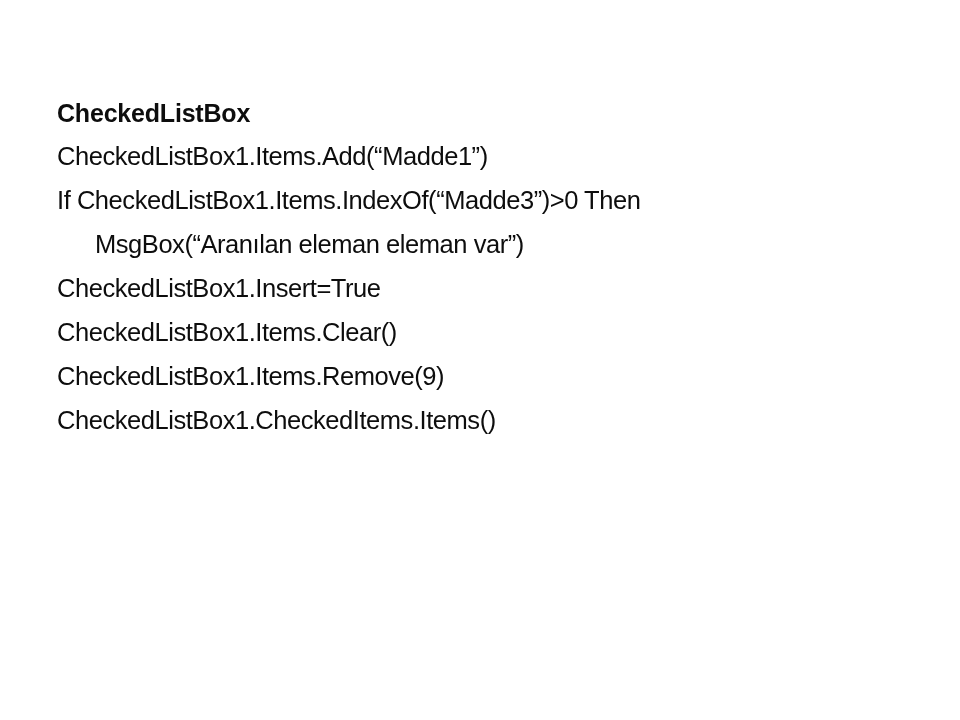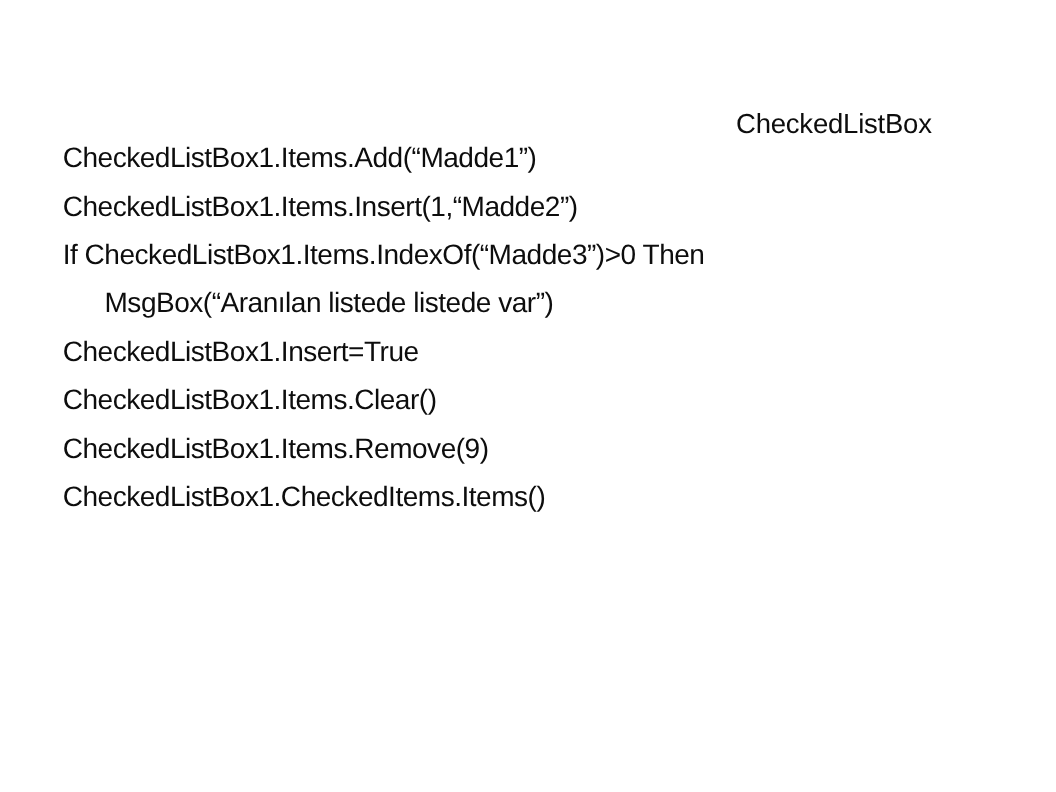--- a/index.html
+++ b/index.html
@@ -19,32 +19,32 @@
     width: 960px;
     height: 720px;
     background: #ffffff;
     box-sizing: border-box;
   }
   .slide-title {
     position: absolute;
     left: 57px;
     top: 96px;
     width: 790px;
-    text-align: right;
+    text-align: left;
     font-size: 25px;
-    font-weight: normal;
+    font-weight: bold;
     line-height: 34px;
     letter-spacing: -0.2px;
     color: #0d0d0d;
     white-space: nowrap;
   }
   .code-body {
     position: absolute;
     left: 57px;
-    top: 122px;
+    top: 134px;
     width: 860px;
   }
   .code-line {
     font-size: 25.5px;
     line-height: 44px;
     font-weight: normal;
     letter-spacing: -0.45px;
     color: #0d0d0d;
     white-space: pre;
   }
@@ -54,22 +54,21 @@
 </style>
 </head>
 <body>
 
 <div class="slide">
 
   <div class="slide-title">CheckedListBox</div>
 
   <div class="code-body">
     <div class="code-line">CheckedListBox1.Items.Add(“Madde1”)</div>
-    <div class="code-line">CheckedListBox1.Items.Insert(1,“Madde2”)</div>
     <div class="code-line">If CheckedListBox1.Items.IndexOf(“Madde3”)&gt;0 Then</div>
-    <div class="code-line indent">MsgBox(“Aranılan listede listede var”)</div>
+    <div class="code-line indent">MsgBox(“Aranılan eleman eleman var”)</div>
     <div class="code-line">CheckedListBox1.Insert=True</div>
     <div class="code-line">CheckedListBox1.Items.Clear()</div>
     <div class="code-line">CheckedListBox1.Items.Remove(9)</div>
     <div class="code-line">CheckedListBox1.CheckedItems.Items()</div>
   </div>
 
 </div>
 
 </body></html>

